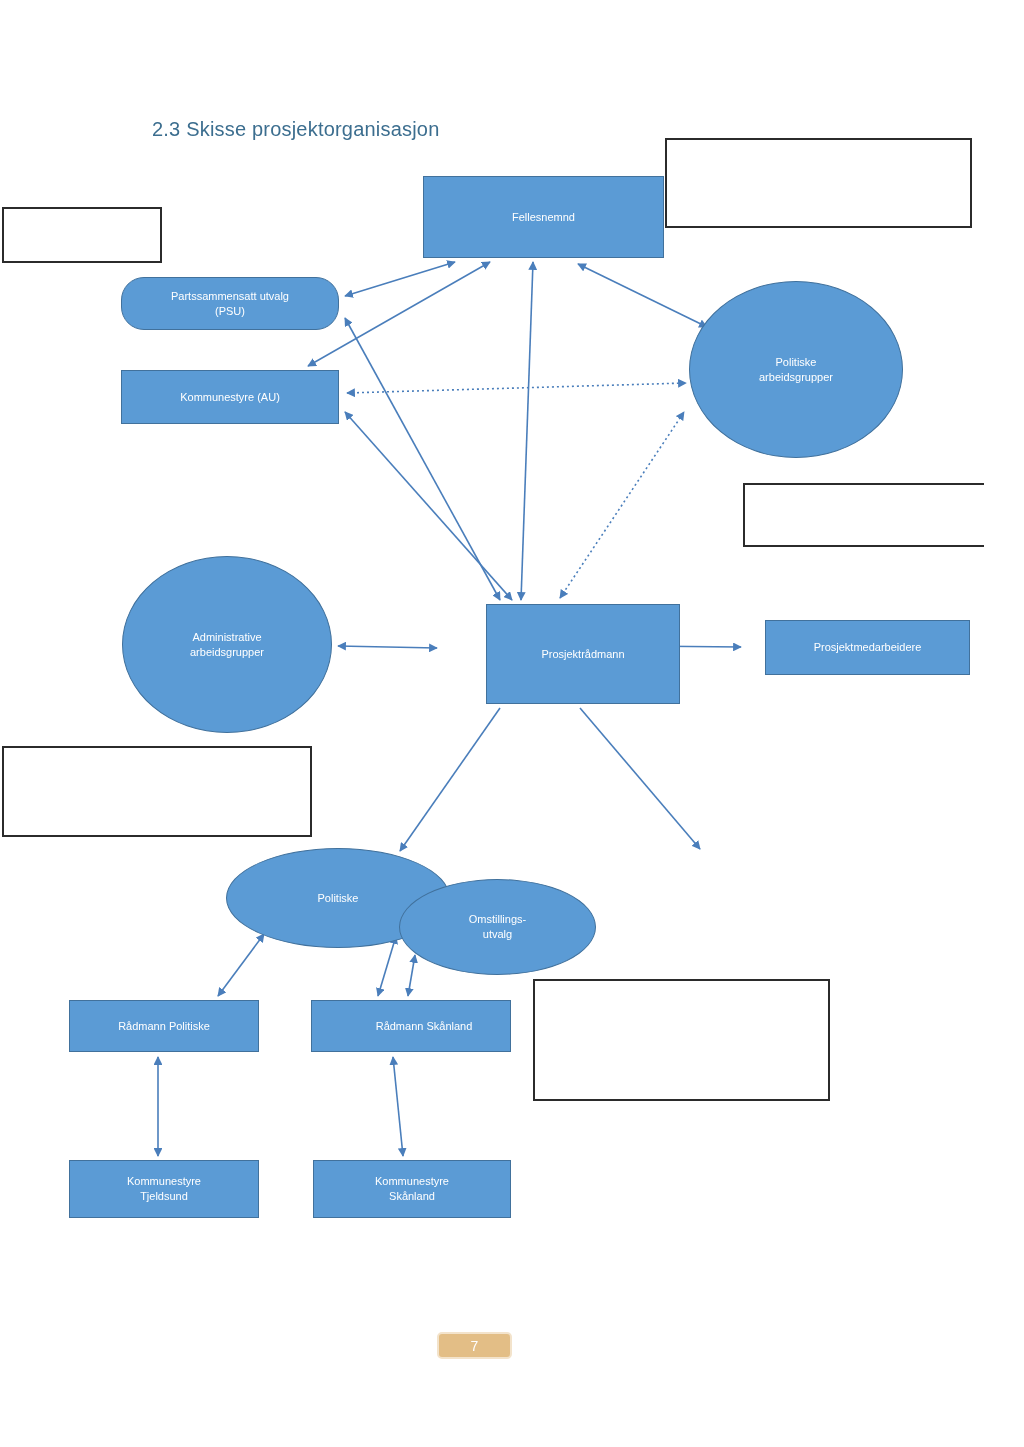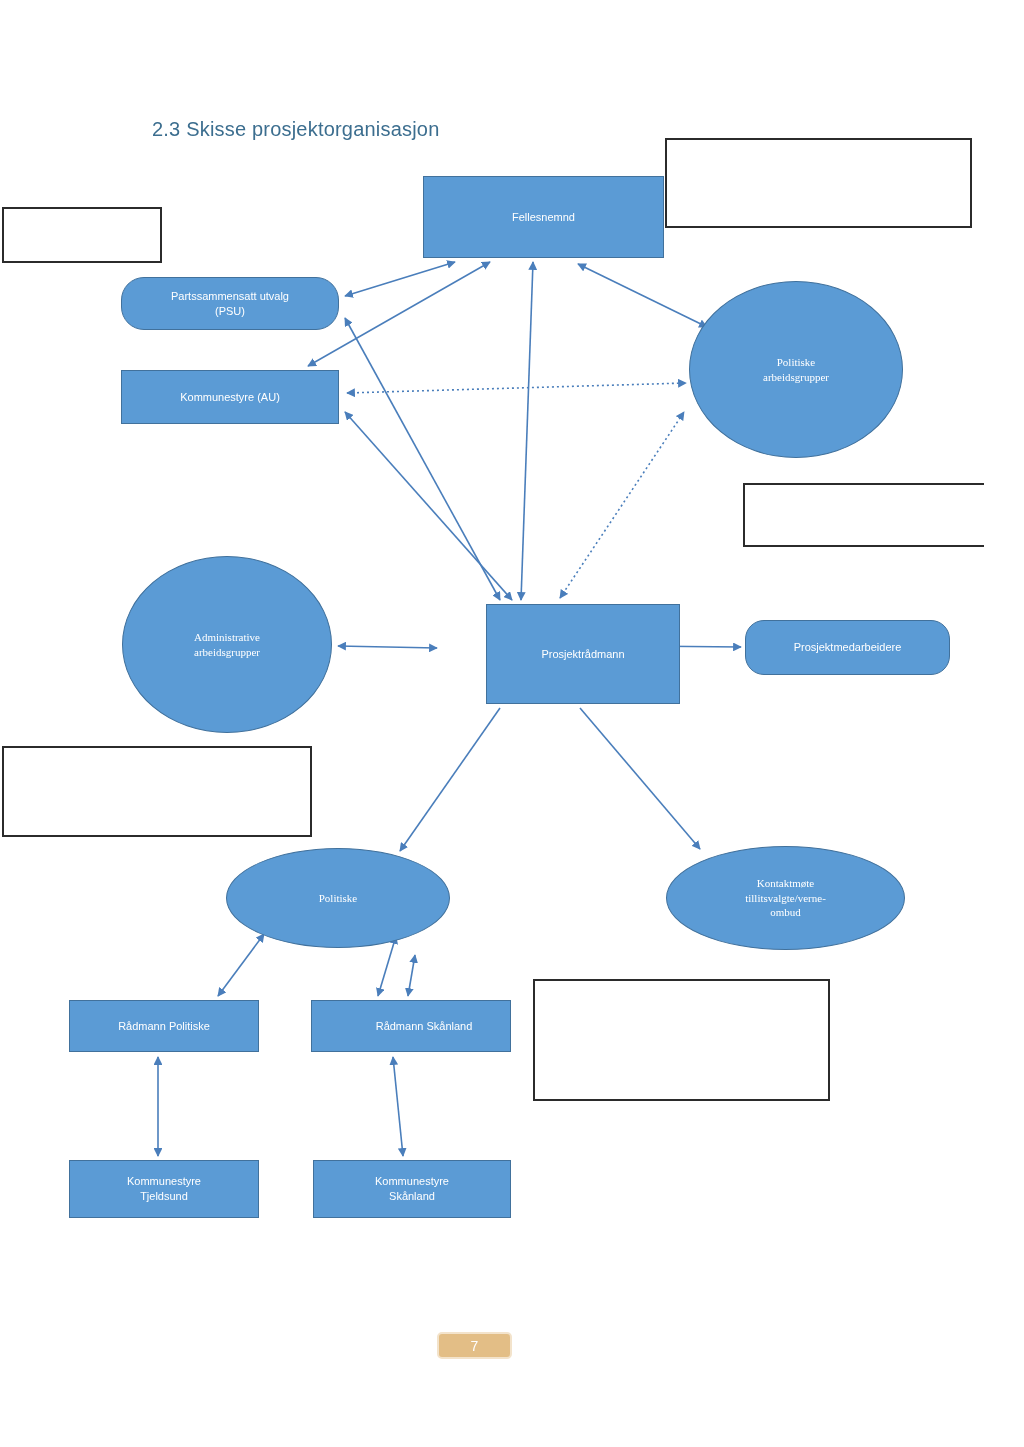--- a/index.html
+++ b/index.html
@@ -43,21 +43,20 @@
     display: flex;
     align-items: center;
     justify-content: center;
     text-align: center;
     font-size: 11px;
     line-height: 1.35;
     padding: 2px 6px;
   }
   .node.ellipse {
     border-radius: 50%;
-    font-family: Liberation Serif, serif;
   }
   .whitebox {
     position: absolute;
     box-sizing: border-box;
     background: #FFFFFF;
     border: 2px solid #2B2B2B;
   }
   .pagenum {
     position: absolute;
     box-sizing: border-box;
@@ -146,32 +145,32 @@
   </div>
 
   <div class="node ellipse" style="left:122px;top:556px;width:210px;height:177px;">
     <span><span>Administrative</span><br><span>arbeidsgrupper</span></span>
   </div>
 
   <div class="node" style="left:441px;top:604px;width:194px;height:100px;margin-left:45px;">
     <span>Prosjektrådmann</span>
   </div>
 
-  <div class="node" style="left:745px;top:620px;width:205px;height:55px;border-radius:19px;">
+  <div class="node" style="left:765px;top:620px;width:205px;height:55px;">
     <span>Prosjektmedarbeidere</span>
   </div>
 
   <div class="node ellipse" style="left:226px;top:848px;width:224px;height:100px;">
     <span>Politiske</span>
   </div>
 
+  <div class="node ellipse" style="left:399px;top:879px;width:197px;height:96px;">
+    <span><span>Omstillings-</span><br><span>utvalg</span></span>
+  </div>
 
-  <div class="node ellipse" style="left:666px;top:846px;width:239px;height:104px;">
-    <span><span>Kontaktmøte</span><br><span>tillitsvalgte/verne-</span><br><span>ombud</span></span>
-  </div>
 
   <div class="node" style="left:69px;top:1000px;width:190px;height:52px;">
     <span>Rådmann Politiske</span>
   </div>
 
   <div class="node" style="left:311px;top:1000px;width:200px;height:52px;padding-left:32px;">
     <span>Rådmann Skånland</span>
   </div>
 
   <div class="node" style="left:69px;top:1160px;width:190px;height:58px;">

